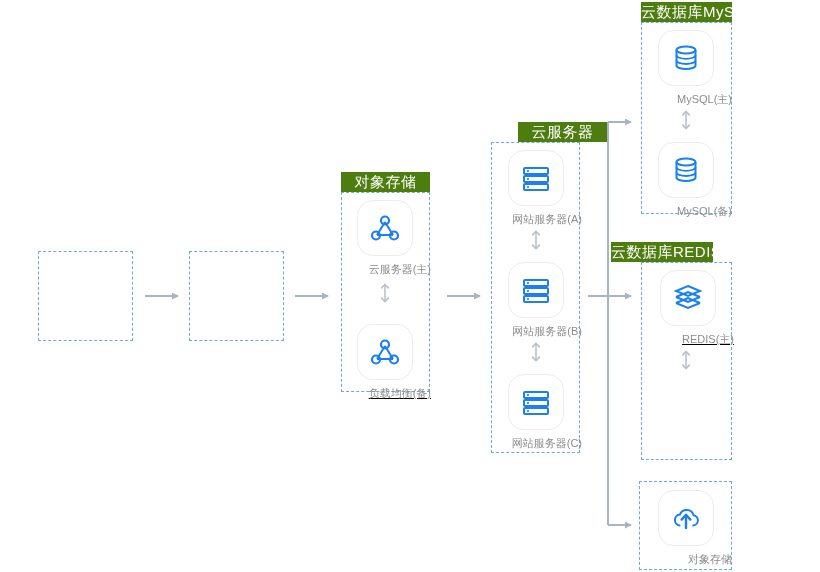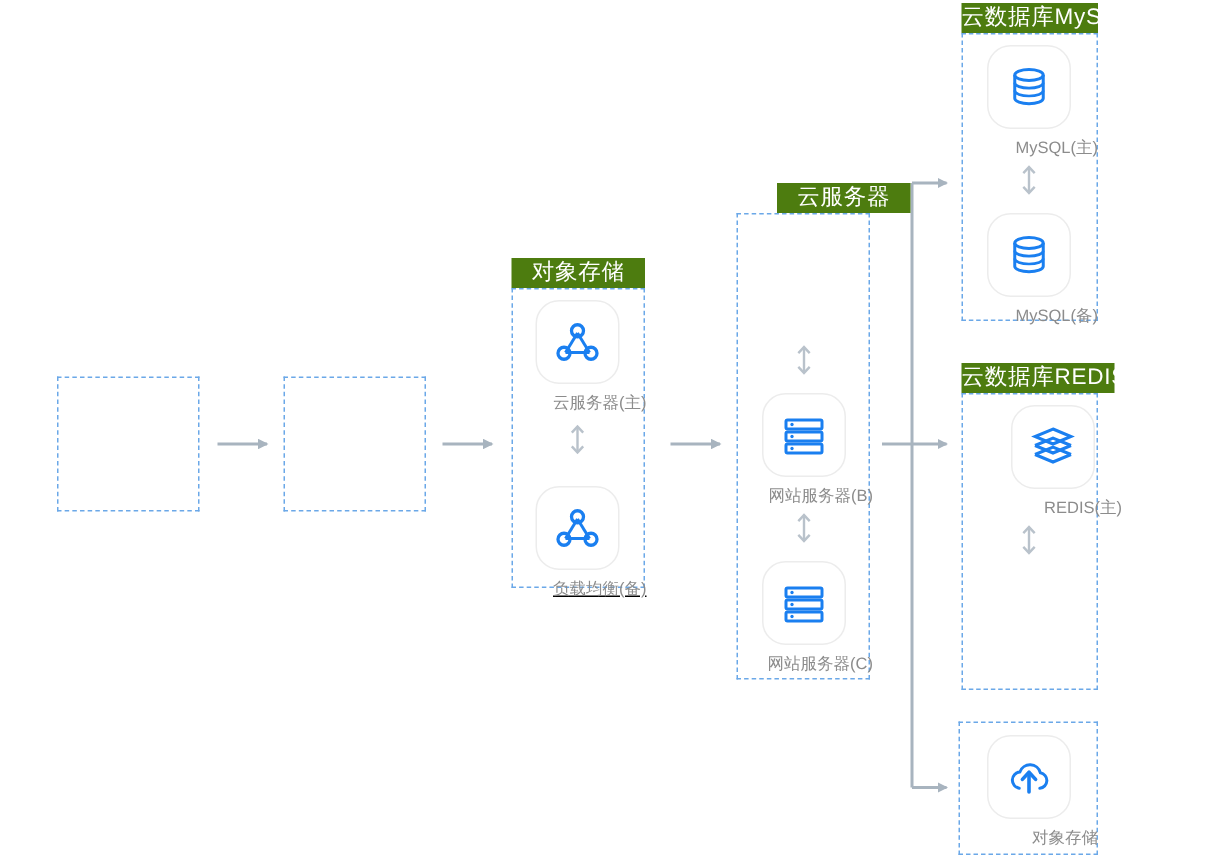--- a/index.html
+++ b/index.html
@@ -136,60 +136,73 @@
         <circle cx="8" cy="24.5" r="4" fill="none" stroke="#1a7ff0" stroke-width="2.2"></circle>
         <circle cx="26" cy="24.5" r="4" fill="none" stroke="#1a7ff0" stroke-width="2.2"></circle>
       </svg>
     </div>
     <div class="node-label">负载均衡(备)</div>
   </div>
 
   <div class="group-header" style="left:518px;top:122px;width:89px;">云服务器</div>
   <div class="group" style="left:491px;top:142px;width:89px;height:311px;"></div>
 
-  <div class="sync" style="left:529px;top:230px;">
-    <svg width="14" height="20" viewBox="0 0 14 20">
-      <path d="M7 2 L7 18" stroke="#b9c2cb" stroke-width="1.6"></path>
-      <path d="M3.2 5.4 L7 1.4 L10.8 5.4" fill="none" stroke="#b9c2cb" stroke-width="1.6"></path>
-      <path d="M3.2 14.6 L7 18.6 L10.8 14.6" fill="none" stroke="#b9c2cb" stroke-width="1.6"></path>
-    </svg>
-  </div>
-
-  <div class="node" style="left:490px;top:262px;">
+  <div class="node" style="left:490px;top:150px;">
     <div class="tile">
       <svg width="34" height="34" viewBox="0 0 34 34">
         <rect x="5" y="7" width="24" height="6" rx="1" fill="none" stroke="#1a7ff0" stroke-width="2"></rect>
         <rect x="5" y="15" width="24" height="6" rx="1" fill="none" stroke="#1a7ff0" stroke-width="2"></rect>
         <rect x="5" y="23" width="24" height="6" rx="1" fill="none" stroke="#1a7ff0" stroke-width="2"></rect>
         <circle cx="9" cy="10" r="1.1" fill="#1a7ff0"></circle>
         <circle cx="9" cy="18" r="1.1" fill="#1a7ff0"></circle>
         <circle cx="9" cy="26" r="1.1" fill="#1a7ff0"></circle>
       </svg>
     </div>
-    <div class="node-label">网站服务器(B)</div>
-  </div>
-  <div class="sync" style="left:529px;top:342px;">
-    <svg width="14" height="20" viewBox="0 0 14 20">
-      <path d="M7 2 L7 18" stroke="#b9c2cb" stroke-width="1.6"></path>
-      <path d="M3.2 5.4 L7 1.4 L10.8 5.4" fill="none" stroke="#b9c2cb" stroke-width="1.6"></path>
-      <path d="M3.2 14.6 L7 18.6 L10.8 14.6" fill="none" stroke="#b9c2cb" stroke-width="1.6"></path>
-    </svg>
-  </div>
-
-  <div class="node" style="left:490px;top:374px;">
+    <div class="node-label">网站服务器(A)</div>
+  </div>
+  <div class="sync" style="left:529px;top:230px;">
+    <svg width="14" height="20" viewBox="0 0 14 20">
+      <path d="M7 2 L7 18" stroke="#b9c2cb" stroke-width="1.6"></path>
+      <path d="M3.2 5.4 L7 1.4 L10.8 5.4" fill="none" stroke="#b9c2cb" stroke-width="1.6"></path>
+      <path d="M3.2 14.6 L7 18.6 L10.8 14.6" fill="none" stroke="#b9c2cb" stroke-width="1.6"></path>
+    </svg>
+  </div>
+
+  <div class="node" style="left:490px;top:262px;">
     <div class="tile">
       <svg width="34" height="34" viewBox="0 0 34 34">
         <rect x="5" y="7" width="24" height="6" rx="1" fill="none" stroke="#1a7ff0" stroke-width="2"></rect>
         <rect x="5" y="15" width="24" height="6" rx="1" fill="none" stroke="#1a7ff0" stroke-width="2"></rect>
         <rect x="5" y="23" width="24" height="6" rx="1" fill="none" stroke="#1a7ff0" stroke-width="2"></rect>
         <circle cx="9" cy="10" r="1.1" fill="#1a7ff0"></circle>
         <circle cx="9" cy="18" r="1.1" fill="#1a7ff0"></circle>
         <circle cx="9" cy="26" r="1.1" fill="#1a7ff0"></circle>
       </svg>
     </div>
+    <div class="node-label">网站服务器(B)</div>
+  </div>
+  <div class="sync" style="left:529px;top:342px;">
+    <svg width="14" height="20" viewBox="0 0 14 20">
+      <path d="M7 2 L7 18" stroke="#b9c2cb" stroke-width="1.6"></path>
+      <path d="M3.2 5.4 L7 1.4 L10.8 5.4" fill="none" stroke="#b9c2cb" stroke-width="1.6"></path>
+      <path d="M3.2 14.6 L7 18.6 L10.8 14.6" fill="none" stroke="#b9c2cb" stroke-width="1.6"></path>
+    </svg>
+  </div>
+
+  <div class="node" style="left:490px;top:374px;">
+    <div class="tile">
+      <svg width="34" height="34" viewBox="0 0 34 34">
+        <rect x="5" y="7" width="24" height="6" rx="1" fill="none" stroke="#1a7ff0" stroke-width="2"></rect>
+        <rect x="5" y="15" width="24" height="6" rx="1" fill="none" stroke="#1a7ff0" stroke-width="2"></rect>
+        <rect x="5" y="23" width="24" height="6" rx="1" fill="none" stroke="#1a7ff0" stroke-width="2"></rect>
+        <circle cx="9" cy="10" r="1.1" fill="#1a7ff0"></circle>
+        <circle cx="9" cy="18" r="1.1" fill="#1a7ff0"></circle>
+        <circle cx="9" cy="26" r="1.1" fill="#1a7ff0"></circle>
+      </svg>
+    </div>
     <div class="node-label">网站服务器(C)</div>
   </div>
 
   <div class="group-header" style="left:641px;top:2px;width:91px;">云数据库MySQL</div>
   <div class="group" style="left:641px;top:22px;width:91px;height:192px;"></div>
   <div class="node" style="left:640px;top:30px;">
     <div class="tile">
       <svg width="34" height="34" viewBox="0 0 34 34">
         <ellipse cx="17" cy="9" rx="9.5" ry="3.6" fill="none" stroke="#1a7ff0" stroke-width="2"></ellipse>
         <path d="M7.5 9 V24.5 A9.5 3.6 0 0 0 26.5 24.5 V9" fill="none" stroke="#1a7ff0" stroke-width="2"></path>
@@ -211,23 +224,23 @@
       <svg width="34" height="34" viewBox="0 0 34 34">
         <ellipse cx="17" cy="9" rx="9.5" ry="3.6" fill="none" stroke="#1a7ff0" stroke-width="2"></ellipse>
         <path d="M7.5 9 V24.5 A9.5 3.6 0 0 0 26.5 24.5 V9" fill="none" stroke="#1a7ff0" stroke-width="2"></path>
         <path d="M7.5 14.2 A9.5 3.6 0 0 0 26.5 14.2" fill="none" stroke="#1a7ff0" stroke-width="1.8"></path>
         <path d="M7.5 19.4 A9.5 3.6 0 0 0 26.5 19.4" fill="none" stroke="#1a7ff0" stroke-width="1.8"></path>
       </svg>
     </div>
     <div class="node-label">MySQL(备)</div>
   </div>
 
-  <div class="group-header" style="left:641px;top:242px;width:102px;">云数据库REDIS</div>
+  <div class="group-header" style="left:611px;top:242px;width:102px;">云数据库REDIS</div>
   <div class="group" style="left:641px;top:262px;width:91px;height:198px;"></div>
-  <div class="node" style="left:656px;top:270px;">
+  <div class="node" style="left:642px;top:270px;text-decoration:underline;">
     <div class="tile">
       <svg width="34" height="34" viewBox="0 0 34 34">
         <path d="M17 5 L29 10 L17 15 L5 10 Z" fill="none" stroke="#1a7ff0" stroke-width="2"></path>
         <path d="M5 16 L17 21 L29 16" fill="none" stroke="#1a7ff0" stroke-width="2"></path>
         <path d="M5 16 L17 11 L29 16" fill="none" stroke="#1a7ff0" stroke-width="2"></path>
         <path d="M5 22 L17 27 L29 22" fill="none" stroke="#1a7ff0" stroke-width="2"></path>
         <path d="M5 22 L17 17 L29 22" fill="none" stroke="#1a7ff0" stroke-width="2"></path>
       </svg>
     </div>
     <div class="node-label">REDIS(主)</div>

